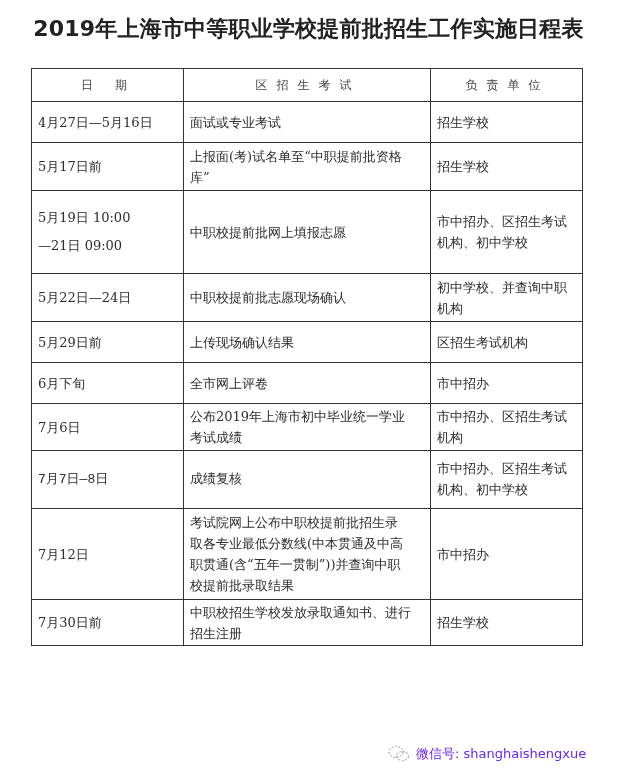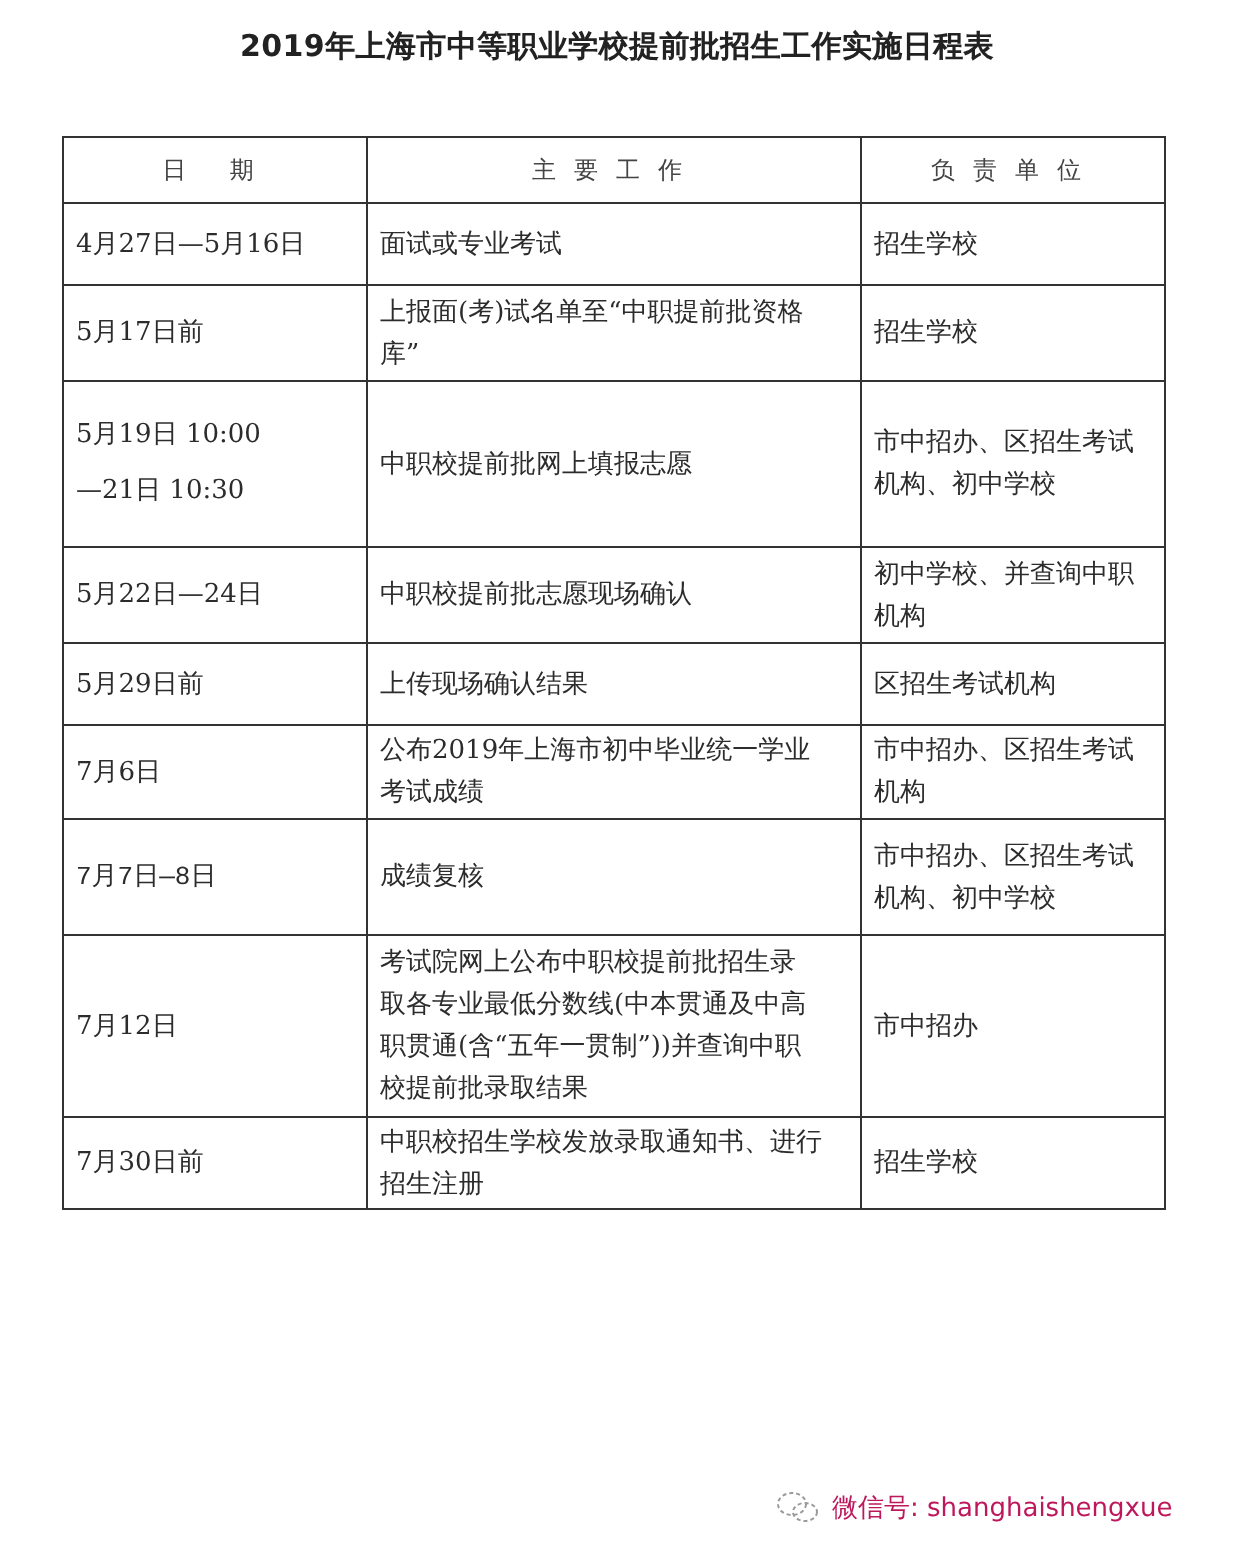--- a/index.html
+++ b/index.html
@@ -5,21 +5,21 @@
   html, body { margin: 0; padding: 0; background: #ffffff; }
   body {
     width: 617px; height: 781px; position: relative; overflow: hidden;
     font-family: "DejaVu Serif", "Liberation Serif", serif;
     color: #2a2a2a;
   }
   .title {
     position: absolute; left: 0; top: 14px; width: 617px;
     text-align: center;
     font-family: "DejaVu Sans", "Liberation Sans", sans-serif;
-    font-size: 15px; font-weight: bold; color: #222;
+    font-size: 22px; font-weight: bold; color: #222;
     letter-spacing: 0.2px;
   }
   table.schedule {
     position: absolute; left: 31px; top: 68px;
     width: 551px;
     border-collapse: collapse;
     table-layout: fixed;
     font-size: 13px;
     line-height: 21px;
   }
@@ -39,39 +39,39 @@
     font-size: 12px;
   }
   col.c-date { width: 152px; }
   col.c-task { width: 247px; }
   col.c-unit { width: 152px; }
   .multiline span { display: block; }
   .watermark {
     position: absolute; left: 388px; top: 745px;
     display: flex; align-items: center;
     font-family: "DejaVu Sans", "Liberation Sans", sans-serif;
-    font-size: 13px; color: #be185d;
+    font-size: 13px; color: #6d28d9;
   }
   .wm-icon { width: 22px; height: 18px; margin-right: 6px; }
 </style>
 </head>
 <body>
 
 <div class="title">2019年上海市中等职业学校提前批招生工作实施日程表</div>
 
 <table class="schedule">
   <colgroup>
     <col class="c-date">
       <col class="c-task">
       <col class="c-unit">
   </colgroup>
   <thead>
     <tr>
       <th>日 期</th>
-      <th>主要工作</th>
+      <th>区招生考试</th>
       <th>负责单位</th>
     </tr>
   </thead>
   <tbody id="tbody">
       <tr style="height: 41px; margin-left: 32px;">
         <td class="multiline">
           <span>4月27日—5月16日</span>
         </td>
         <td class="multiline">
           <span>面试或专业考试</span>
@@ -88,21 +88,21 @@
           <span>上报面(考)试名单至“中职提前批资格</span>
           <span>库”</span>
         </td>
         <td class="multiline">
           <span>招生学校</span>
         </td>
       </tr>
       <tr style="height: 83px;">
         <td class="multiline">
           <span style="line-height: 28px;">5月19日 10:00</span>
-          <span style="line-height: 28px;">—21日 10:30</span>
+          <span style="line-height: 28px;">—21日 09:00</span>
         </td>
         <td class="multiline">
           <span>中职校提前批网上填报志愿</span>
         </td>
         <td class="multiline">
           <span>市中招办、区招生考试</span>
           <span>机构、初中学校</span>
         </td>
       </tr>
       <tr style="height: 48px;">
@@ -119,20 +119,31 @@
       </tr>
       <tr style="height: 41px;">
         <td class="multiline">
           <span>5月29日前</span>
         </td>
         <td class="multiline">
           <span>上传现场确认结果</span>
         </td>
         <td class="multiline">
           <span>区招生考试机构</span>
+        </td>
+      </tr>
+      <tr style="height: 41px;">
+        <td class="multiline">
+          <span>6月下旬</span>
+        </td>
+        <td class="multiline">
+          <span>全市网上评卷</span>
+        </td>
+        <td class="multiline">
+          <span>市中招办</span>
         </td>
       </tr>
       <tr style="height: 47px;">
         <td class="multiline">
           <span>7月6日</span>
         </td>
         <td class="multiline">
           <span>公布2019年上海市初中毕业统一学业</span>
           <span>考试成绩</span>
         </td>

